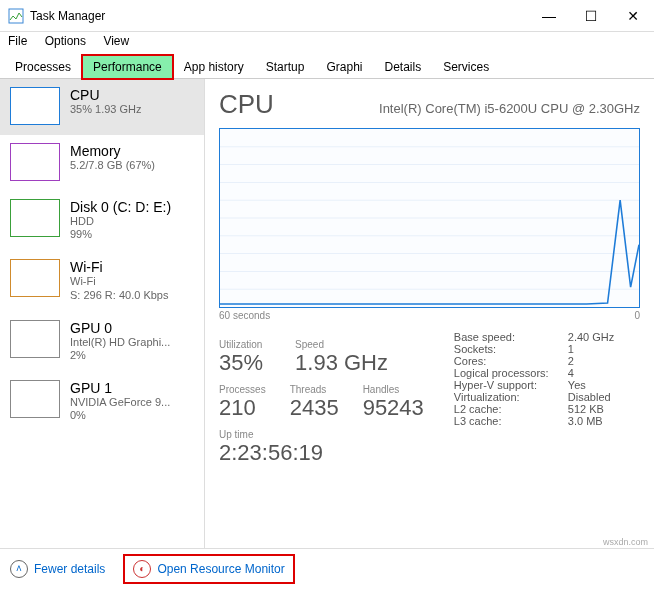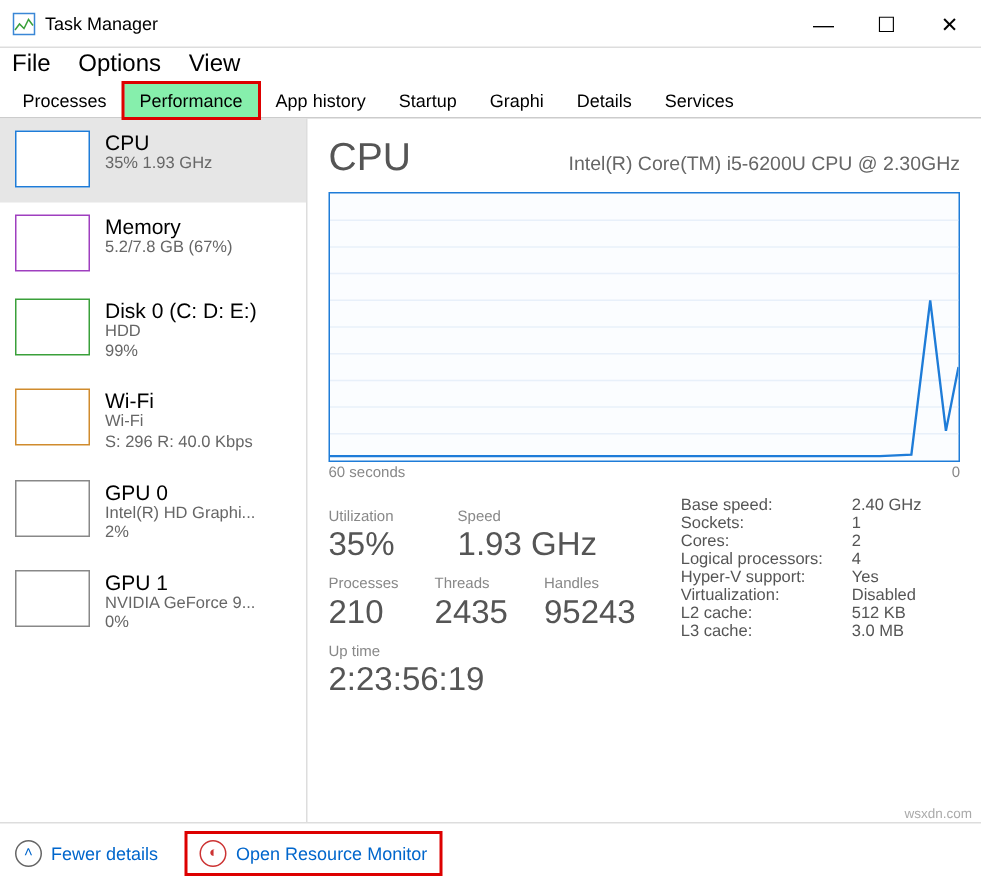--- a/index.html
+++ b/index.html
@@ -2,21 +2,21 @@
 <html><head>
 <meta charset="utf-8">
 <style>
 * { box-sizing: border-box; margin: 0; padding: 0; }
 body { font-family: "Segoe UI", Arial, sans-serif; font-size: 12px; background: #fff; color: #000; width: 654px; height: 589px; overflow: hidden; }
 .titlebar { height: 32px; display: flex; align-items: center; padding: 0 0 0 8px; border-bottom: 1px solid #ddd; }
 .titlebar .icon { width: 16px; height: 16px; margin-right: 6px; display: inline-block; }
 .titlebar .title { flex: 1; font-size: 12px; }
 .winbtns { display: flex; }
 .winbtn { width: 42px; height: 32px; display: flex; align-items: center; justify-content: center; font-size: 14px; font-family: sans-serif; }
-.menubar { height: 22px; padding: 2px 8px; font-size: 16px; }
+.menubar { height: 22px; padding: 2px 8px; font-size: 12px; }
 .menubar span { margin-right: 14px; }
 .tabs { display: flex; border-bottom: 1px solid #ccc; padding: 0 4px; font-size: 12px; }
 .tab { padding: 4px 10px; border: 1px solid transparent; position: relative; top: 1px; }
 .tab.active { border: 1px solid #ccc; border-bottom: 1px solid #fff; background: #86efac; }
 .tab.hl { outline: 2px solid #d00; outline-offset: -1px; }
 .content { display: flex; height: calc(100% - 32px - 22px - 26px - 40px); }
 .sidebar { width: 205px; border-right: 1px solid #ddd; overflow: auto; }
 .side-item { display: flex; padding: 8px 10px 10px 10px; gap: 10px; }
 .side-item.active { background: #e6e6e6; }
 .thumb { width: 50px; height: 38px; border: 1px solid; background: #fff; flex-shrink: 0; }
@@ -147,21 +147,21 @@
         <polyline points="0,177 350,177 370,176 382,72 392,160 400,117" fill="none" stroke="#1e7cd8" stroke-width="1.5"></polyline>
       </svg>
     </div>
     <div class="chart-lbls">
         <span>60 seconds</span>
         <span>0</span>
       </div>
 
     <div class="stats">
       <div class="col">
-        <div style="display:flex;gap:42px">
+        <div style="display:flex;gap:32px">
           <div>
               <div class="lbl">Utilization</div>
               <div class="big">35%</div>
             </div>
           <div>
               <div class="lbl">Speed</div>
               <div class="big">1.93 GHz</div>
             </div>
         </div>
         <div style="display:flex;gap:24px">

